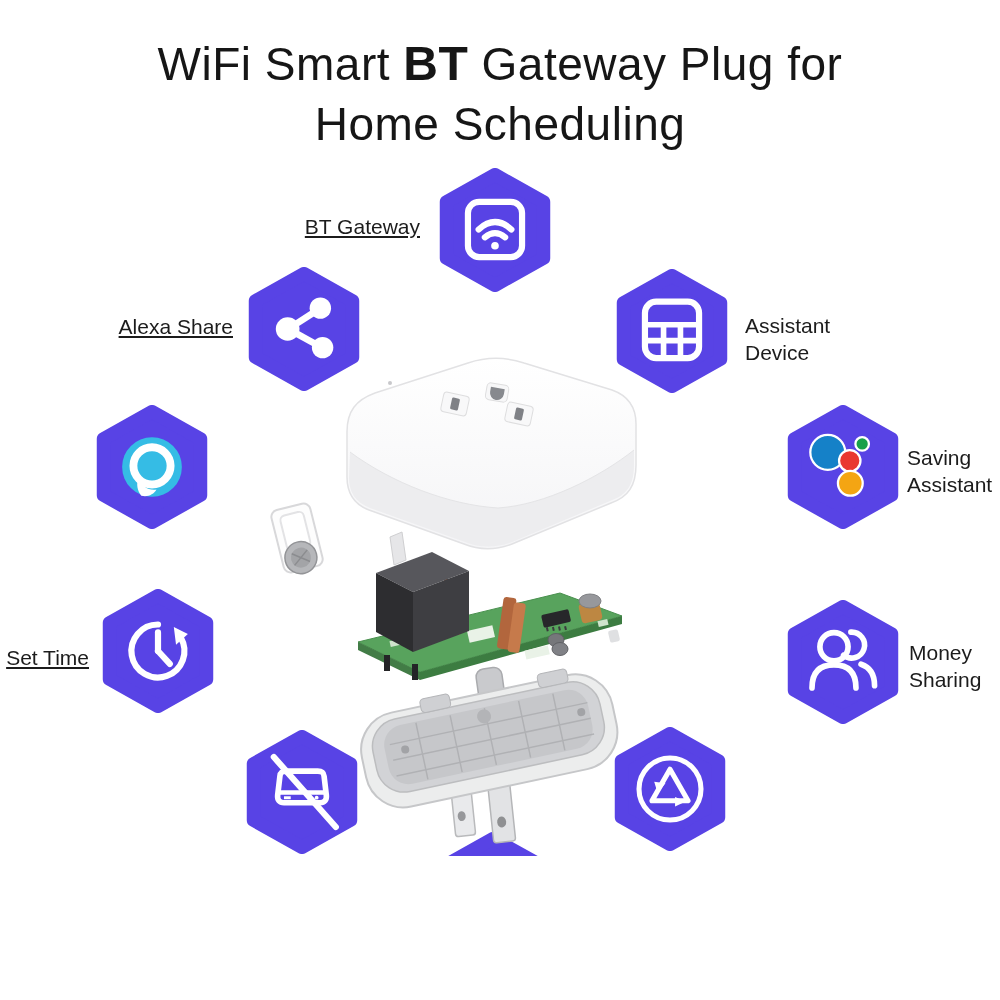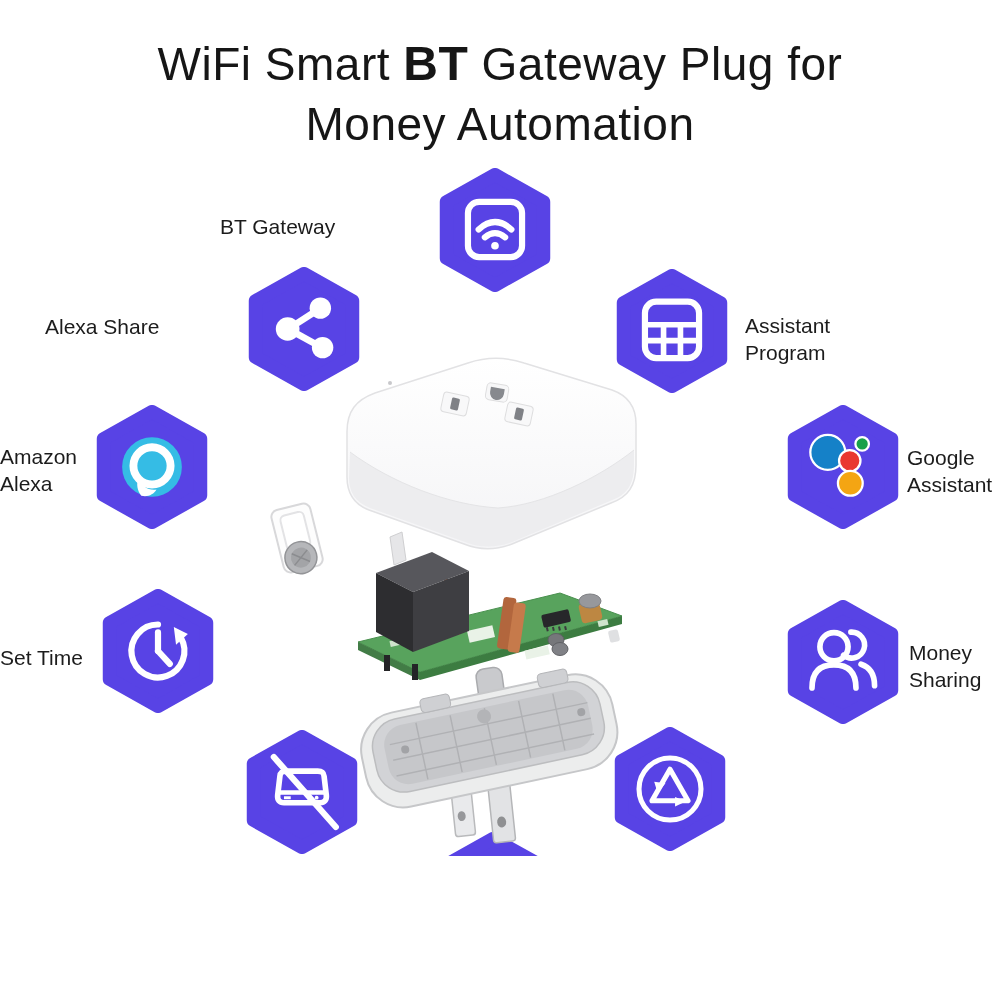--- a/index.html
+++ b/index.html
@@ -16,21 +16,21 @@
   .canvas{position:relative;width:1000px;height:856px;background:#fff;overflow:hidden;
           font-family:"Liberation Sans",sans-serif;}
   .title{position:absolute;left:0;top:34px;width:1000px;text-align:center;
          color:var(--title-text);font-size:46px;line-height:60px;letter-spacing:.5px;}
   .title span{white-space:pre-wrap;}
   .title .bt{font-weight:700;font-size:48px;}
   .hex-item{position:absolute;width:116px;height:124px;}
   .hex-svg{width:100%;height:100%;display:block;}
   .hex-bg{fill:var(--hexagon);stroke:var(--hexagon);stroke-width:12;stroke-linejoin:round;}
   .label{position:absolute;font-size:21px;line-height:27px;color:var(--label-text);}
-  .ta-r{} .ta-c{text-align:center;}
+  .ta-r{text-align:right;text-decoration:underline;} .ta-c{text-align:center;}
   .g-blue{fill:var(--google-blue);} .g-red{fill:var(--google-red);}
   .g-green{fill:var(--google-green);} .g-yellow{fill:var(--google-yellow);}
   .alexa-bg{fill:var(--alexa-cyan);}
   .phone-screen{fill:var(--hexagon);} .phone-home{stroke:var(--hexagon);}
   
   .pos-f0{left:437px;top:168px;} .pos-f1{left:614px;top:269px;}
   .pos-f2{left:785px;top:405px;} .pos-f3{left:785px;top:600px;}
   .pos-f4{left:612px;top:727px;} .pos-f5{left:435px;top:832px;}
   .pos-f6{left:244px;top:730px;} .pos-f7{left:100px;top:589px;}
   .pos-f8{left:94px;top:405px;}  .pos-f9{left:246px;top:267px;}
@@ -47,21 +47,21 @@
   .lbl-f9{left:45px;top:313px;width:188px;}
   .device-svg{position:absolute;left:260px;top:350px;width:400px;height:500px;}
 </style>
 </head>
 <body>
 
 <div class="canvas">
 
   <div class="title">
     <div><span>WiFi Smart </span><span class="bt">BT</span><span> Gateway Plug for</span></div>
-    <div>Money Automation</div>
+    <div>Home Scheduling</div>
   </div>
 
   <div class="hex-item pos-f0">
     <svg class="hex-svg" viewBox="0 0 100 110">
       <path class="hex-bg" d="M50 6 L93 30 L93 80 L50 104 L7 80 L7 30 Z"></path>
       <g fill="none" stroke="#fff">
         <rect x="26" y="30" width="48" height="49" rx="10" stroke-width="5.5"></rect>
         <path d="M35.5 54.5 Q50 41.5 64.5 54.5" stroke-width="5.5" stroke-linecap="round"></path>
         <path d="M41 61.5 Q50 54 59 61.5" stroke-width="5.5" stroke-linecap="round"></path>
         <circle cx="50" cy="69" r="3.4" fill="#fff" stroke="none"></circle>
@@ -75,34 +75,34 @@
       <path class="hex-bg" d="M50 6 L93 30 L93 80 L50 104 L7 80 L7 30 Z"></path>
       <g fill="none" stroke="#fff">
         <rect x="26" y="29" width="48" height="50" rx="10" stroke-width="5.5"></rect>
         <path d="M28 49.5 H72" stroke-width="5"></path>
         <path d="M28 63.5 H72" stroke-width="5"></path>
         <path d="M42.5 49.5 V77" stroke-width="5"></path>
         <path d="M57.5 49.5 V77" stroke-width="5"></path>
       </g>
     </svg>
   </div>
-  <div class="label lbl-f1"><span>Assistant</span><br><span>Program</span></div>
+  <div class="label lbl-f1"><span>Assistant</span><br><span>Device</span></div>
 
   <div class="hex-item pos-f2">
     <svg class="hex-svg" viewBox="0 0 100 110">
       <path class="hex-bg" d="M50 6 L93 30 L93 80 L50 104 L7 80 L7 30 Z"></path>
       <g stroke="#fff" stroke-width="2">
         <circle class="g-blue" cx="36.5" cy="42" r="15.5"></circle>
         <circle class="g-green" cx="67" cy="34.5" r="6"></circle>
         <circle class="g-red" cx="56" cy="49.5" r="9.5"></circle>
         <circle class="g-yellow" cx="56.5" cy="69.5" r="11"></circle>
       </g>
     </svg>
   </div>
-  <div class="label lbl-f2"><span>Google</span><br><span>Assistant</span></div>
+  <div class="label lbl-f2"><span>Saving</span><br><span>Assistant</span></div>
 
   <div class="hex-item pos-f3">
     <svg class="hex-svg" viewBox="0 0 100 110">
       <path class="hex-bg" d="M50 6 L93 30 L93 80 L50 104 L7 80 L7 30 Z"></path>
       <g fill="none" stroke="#fff" stroke-width="5" stroke-linecap="round">
         <path d="M57 28.5 A11.5 11.5 0 1 1 50.5 49"></path>
         <path d="M66 57 Q78 61 78 76"></path>
         <circle cx="42" cy="41.5" r="12.5"></circle>
         <path d="M22.5 78 Q22.5 57.5 42 57.5 Q61.5 57.5 61.5 78"></path>
       </g>
@@ -163,21 +163,20 @@
   <div class="hex-item pos-f8">
     <svg class="hex-svg" viewBox="0 0 100 110">
       <path class="hex-bg" d="M50 6 L93 30 L93 80 L50 104 L7 80 L7 30 Z"></path>
       <g>
         <circle class="alexa-bg" cx="50" cy="55" r="26.5"></circle>
         <circle cx="50" cy="54" r="16.5" fill="none" stroke="#fff" stroke-width="7"></circle>
         <path d="M38 64.5 C40.5 72 46.5 76 54 75 C51.5 79.5 46 82 40.5 80.5 C37 76 35.8 70 38 64.5 Z" fill="#fff"></path>
       </g>
     </svg>
   </div>
-  <div class="label ta-r lbl-f8"><span>Amazon</span><br><span>Alexa</span></div>
 
   <div class="hex-item pos-f9">
     <svg class="hex-svg" viewBox="0 0 100 110">
       <path class="hex-bg" d="M50 6 L93 30 L93 80 L50 104 L7 80 L7 30 Z"></path>
       <g>
         <path d="M36 55 L64 37" stroke="#fff" stroke-width="6" fill="none"></path>
         <path d="M36 55 L66 71.5" stroke="#fff" stroke-width="6" fill="none"></path>
         <circle cx="35.5" cy="55" r="10.5" fill="#fff"></circle>
         <circle cx="64.5" cy="36.5" r="9.5" fill="#fff"></circle>
         <circle cx="66.5" cy="71.5" r="9.5" fill="#fff"></circle>

